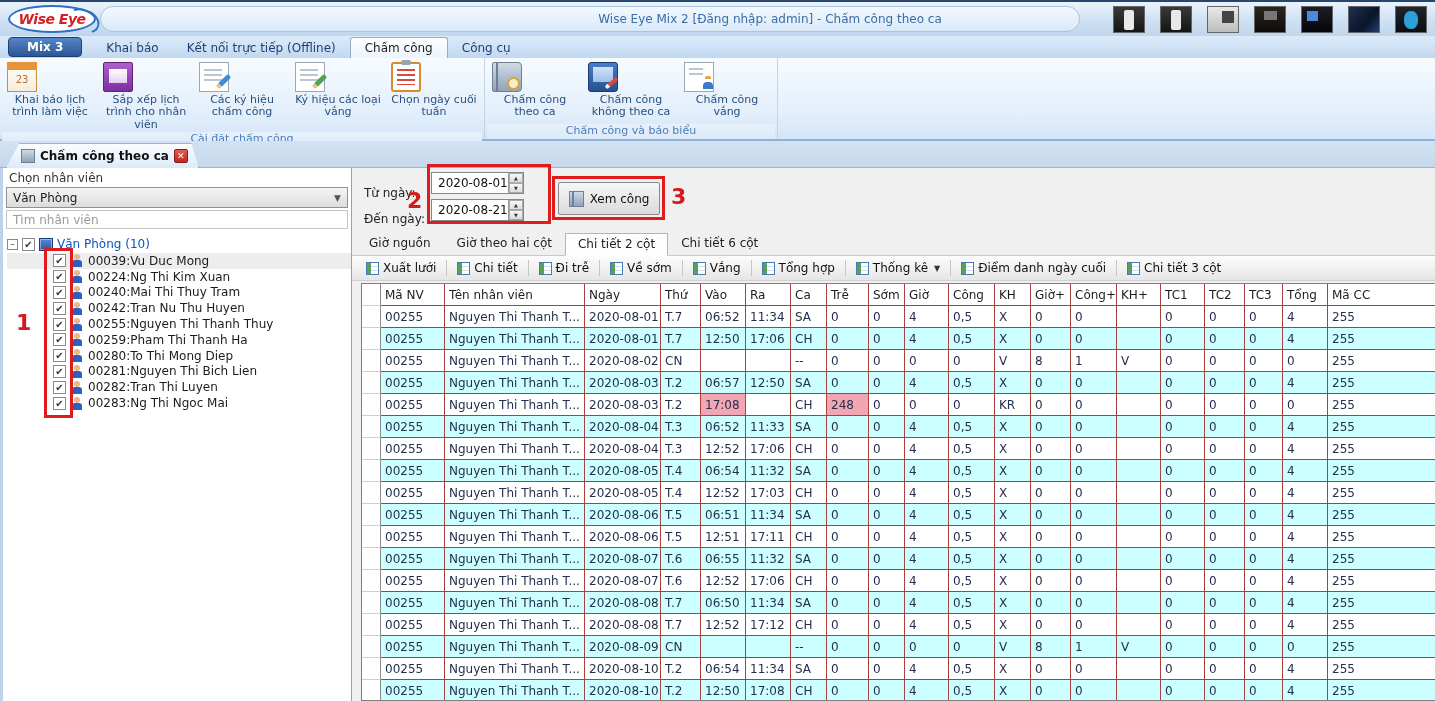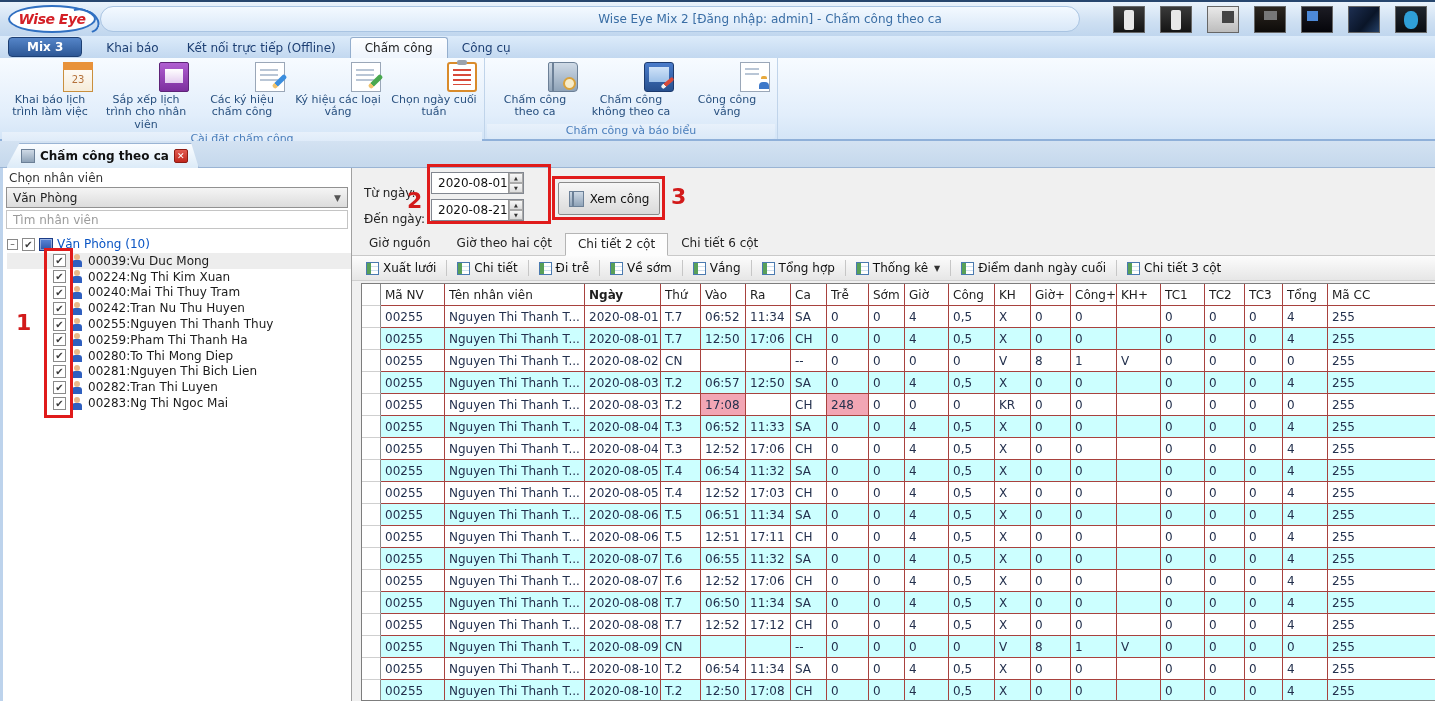--- a/index.html
+++ b/index.html
@@ -41,21 +41,21 @@
   .rtab.app-btn { background:linear-gradient(#5585c8,#2c5796); color:#fff; font-weight:bold;
     border:1px solid #1d3f73; border-radius:4px; margin:0 10px 1px 8px; padding:2px 18px; }
   .rtab.active { background:linear-gradient(#fdfeff,#edf4fc); border:1px solid #94aecd; border-bottom:none;
     border-radius:3px 3px 0 0; color:#1b1b1b; }
 
   
   .ribbon { position:absolute; left:0; top:58px; width:100%; height:83px;
     background:linear-gradient(#f7fbff,#e2eefb 70%,#d4e5f7); border-bottom:2px solid #8fb0d9; display:flex; }
   .rgroup { display:flex; flex-direction:column; border-right:1px solid #c0d4ea; padding:0 2px; }
   .rbuttons { flex:1; display:flex; align-items:flex-start; padding-top:3px; }
-  .rbtn { display:flex; flex-direction:column; align-items:flex-end; padding:1px 5px; min-width:62px; }
+  .rbtn { display:flex; flex-direction:column; align-items:flex-start; padding:1px 5px; min-width:62px; }
   .rbtn-label { margin-top:2px; max-width:86px; text-align:center; font-size:11px; line-height:1.12; color:#28507f; }
   .rcaption { height:15px; text-align:center; font-size:11px; color:#4a7ebb;
     background:linear-gradient(#e8f1fb,#dbe9f8); border-radius:0 0 3px 3px; }
 
   .ic { width:30px; height:30px; position:relative; flex:none; }
   .ic-calendar { background:linear-gradient(#fff,#f6ecd9); border:1px solid #c98f3d; }
   .ic-calendar::before { content:""; position:absolute; left:-1px; right:-1px; top:-1px; height:8px; background:#e8923a; }
   .ic-calendar::after { content:"23"; position:absolute; left:0; right:0; top:11px; text-align:center; font-size:10px; color:#b4713a; }
   .ic-schedule { background:linear-gradient(#b05fd1,#7d2f9e); border:1px solid #5e2378; border-radius:2px; }
   .ic-schedule::after { content:""; position:absolute; left:5px; top:6px; right:5px; bottom:8px; background:linear-gradient(#fff,#e4cdf0); }
@@ -225,21 +225,21 @@
           <div class="rbtn">
             <div class="ic ic-book"></div>
             <div class="rbtn-label">Chấm công theo ca</div>
           </div>
           <div class="rbtn">
             <div class="ic ic-monitor"></div>
             <div class="rbtn-label">Chấm công không theo ca</div>
           </div>
           <div class="rbtn">
             <div class="ic ic-doc-person"></div>
-            <div class="rbtn-label">Công công vắng</div>
+            <div class="rbtn-label">Chấm công vắng</div>
           </div>
         </div>
         <div class="rcaption">Chấm công và báo biểu</div>
       </div>
     </div>
 
   <div class="docstrip">
     <div class="doctab">
       <span class="doctab-ic"></span>
       <span class="doctab-label">Chấm công theo ca</span>
@@ -392,21 +392,21 @@
             <div class="tico"></div>
             <span>Chi tiết 3 cột</span>
           </div>
         </div>
 
       <div class="grid">
         <div class="grow ghead" id="grid-head">
             <div class="gsel"></div>
             <div class="gcell" style="width: 64px;">Mã NV</div>
             <div class="gcell" style="width: 140px;">Tên nhân viên</div>
-            <div class="gcell" style="width: 76px; font-weight: bold;">Ngày</div>
+            <div class="gcell" style="width: 76px;">Ngày</div>
             <div class="gcell" style="width: 40px;">Thứ</div>
             <div class="gcell" style="width: 45px;">Vào</div>
             <div class="gcell" style="width: 45px;">Ra</div>
             <div class="gcell" style="width: 36px;">Ca</div>
             <div class="gcell" style="width: 42px;">Trễ</div>
             <div class="gcell" style="width: 36px;">Sớm</div>
             <div class="gcell" style="width: 44px;">Giờ</div>
             <div class="gcell" style="width: 46px;">Công</div>
             <div class="gcell" style="width: 36px;">KH</div>
             <div class="gcell" style="width: 40px;">Giờ+</div>

